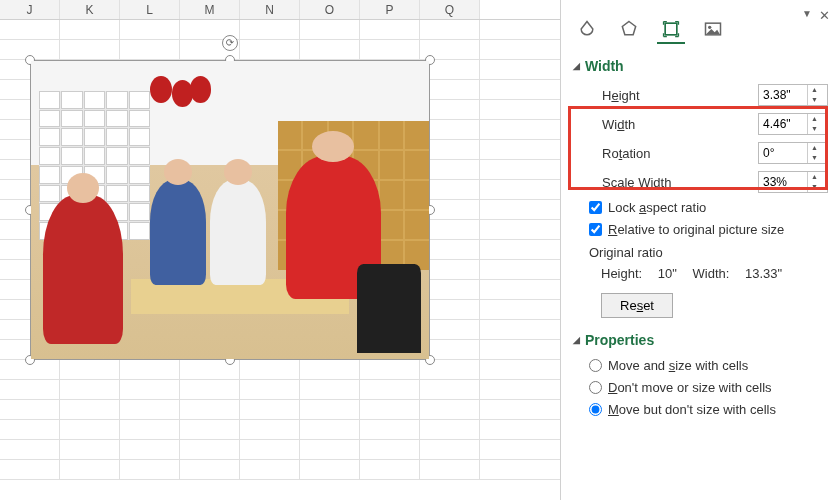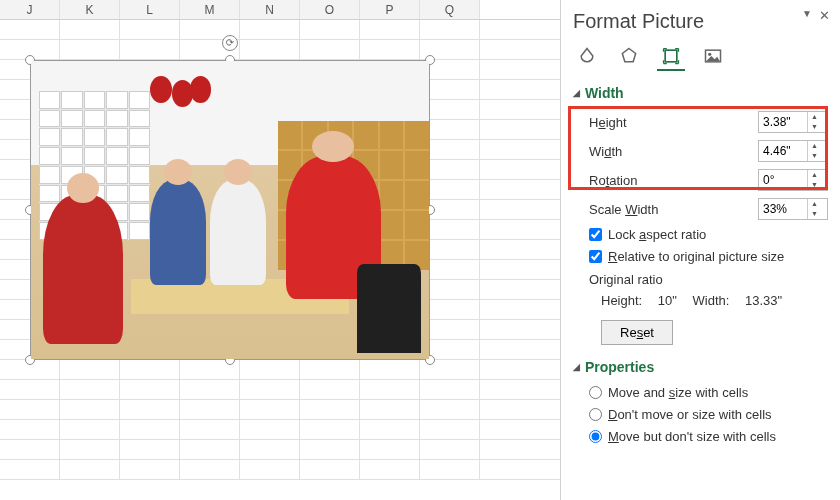--- a/index.html
+++ b/index.html
@@ -36,21 +36,21 @@
 
 .sp-tabs { display: flex; gap: 14px; margin: 6px 0 14px; }
 .tab-icon { width: 28px; height: 28px; display: flex; align-items: center; justify-content: center; border-bottom: 2px solid transparent; cursor: pointer; }
 .tab-icon.active { border-bottom: 2px solid #217346; }
 .tab-icon svg { width: 20px; height: 20px; }
 
 .section { margin-bottom: 14px; }
 .section-h { color: #217346; font-weight: 600; font-size: 14px; margin-bottom: 10px; display: flex; align-items: center; gap: 5px; }
 .section-h .tri { font-size: 9px; color: #555; }
 
-.field-row { display: flex; align-items: center; justify-content: space-between; margin: 7px 0 7px 16px; font-size: 13px; gap: 32px; }
+.field-row { display: flex; align-items: center; justify-content: space-between; margin: 7px 0 7px 29px; font-size: 13px; gap: 32px; }
 .field-label { color: #333; }
 .field-label u { text-decoration: underline; }
 .spinbox { display: flex; align-items: center; border: 1px solid #bbb; background: #fff; height: 22px; width: 70px; }
 .spinbox input { border: none; width: 48px; padding: 0 4px; font-size: 12px; outline: none; text-align: left; }
 .spin-btns { display: flex; flex-direction: column; width: 14px; border-left: 1px solid #ccc; }
 .spin-btns span { font-size: 7px; height: 10px; line-height: 10px; text-align: center; color: #555; cursor: pointer; }
 
 .chk-row { margin: 7px 0 7px 16px; display: flex; align-items: center; gap: 6px; font-size: 13px; }
 .chk-row input[type="checkbox"], .chk-row input[type="radio"] { cursor: pointer; }
 .chk-row label u { text-decoration: underline; }
@@ -440,21 +440,20 @@
             </div>
           <div class="chair"></div>
         </div>
       </div>
     </div>
   </div>
 
   <div class="sidepanel">
     <div class="sp-arrow">▼</div>
     <div class="sp-close">✕</div>
-    <div class="sp-title">Format Picture</div>
 
     <div class="sp-tabs">
       <div class="tab-icon">
         <svg viewBox="0 0 24 24">
             <path fill="none" stroke="#666" stroke-width="1.8" d="M12 3 L5 12 a7 7 0 1 0 14 0 Z"></path>
           </svg>
       </div>
       <div class="tab-icon">
         <svg viewBox="0 0 24 24">
             <polygon fill="none" stroke="#666" stroke-width="1.8" points="12,3 20,9 17,19 7,19 4,9"></polygon>

